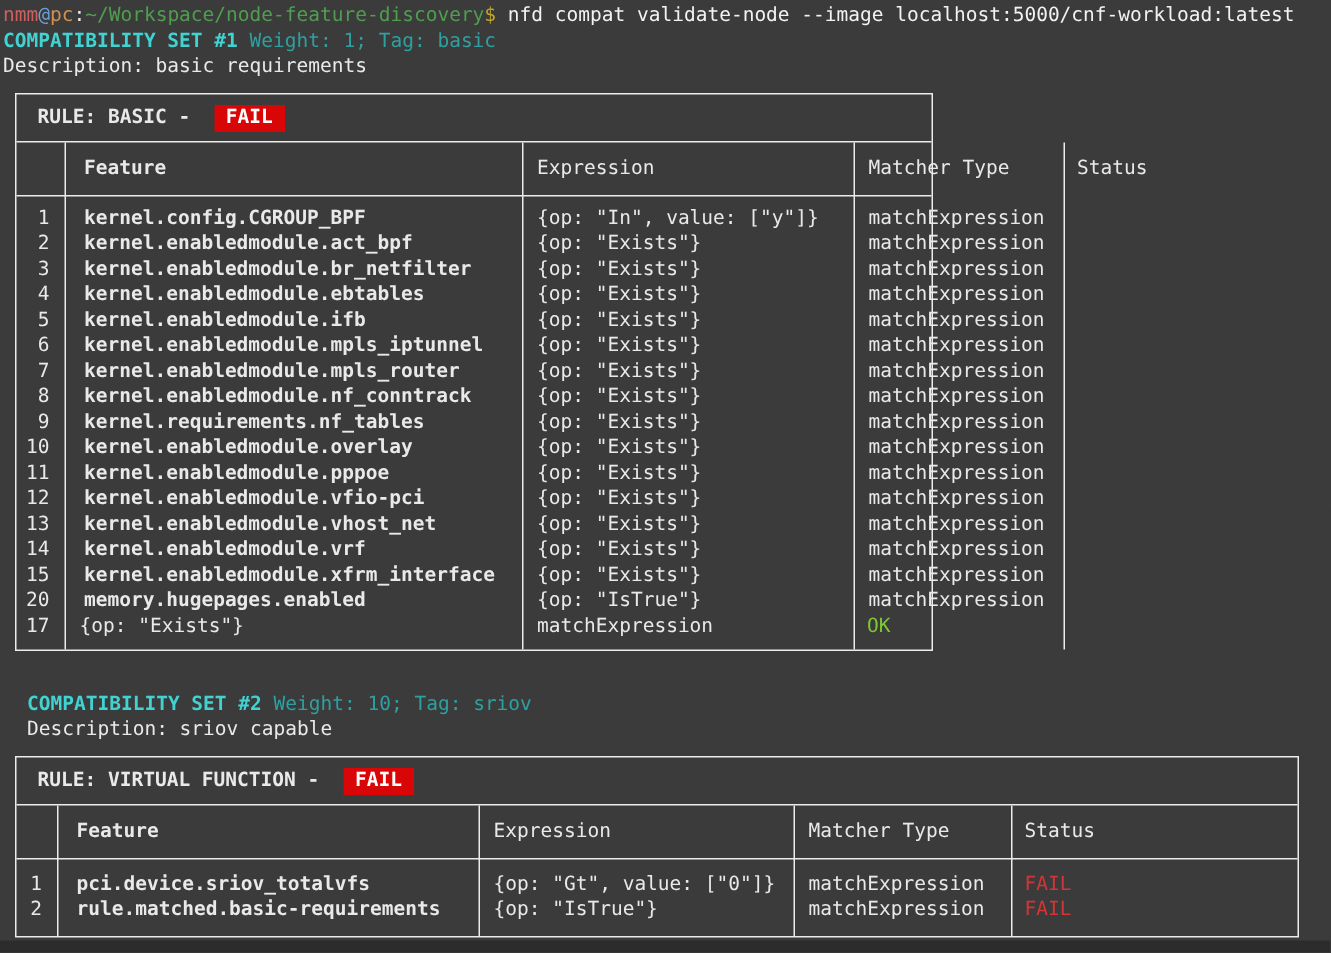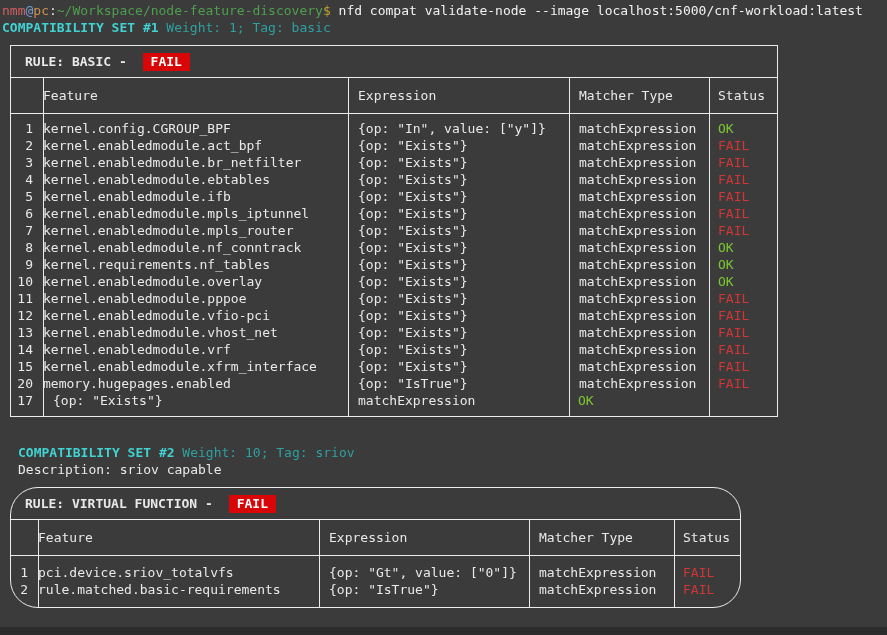--- a/index.html
+++ b/index.html
@@ -24,61 +24,62 @@
   .set-meta{color:var(--accent_teal);}
   .desc{color:var(--text);}
   .gap9{height:9px;}
 
   .ctable{
     margin-left:10px;
     border:1px solid var(--border);
     background:var(--bg);
     box-sizing:border-box;
   }
-  .t1{width:768px;}
-  .t2{width:731px;border-radius:28px;}
+  .t1{width:612px;}
+  .t2{width:856px;}
   .rule-row{
     height:31px;display:flex;align-items:center;
     padding-left:14px;font-weight:bold;
     border-bottom:1px solid var(--border);
     white-space:pre;
   }
   .badge{
     display:inline-block;background:var(--badge_bg);color:#fff;
     font-weight:bold;padding:0 8px;margin-left:8px;line-height:18px;
   }
   .tgrid{position:relative;}
   .hrow{display:grid;border-bottom:1px solid var(--border);}
   .t1 .hrow,.t1 .trow{grid-template-columns:32px 305px 221px 140px 1fr;}
   .t2 .hrow,.t2 .trow{grid-template-columns:27px 281px 210px 145px 1fr;}
   .hcell{height:35px;display:flex;align-items:center;}
   .tbody{padding:6px 0 7px 0;}
   .t2 .tbody{padding:8px 0 9px 0;}
   .trow{display:grid;height:17px;}
   .cell{white-space:pre;overflow:hidden;}
   .c0{text-align:right;padding-right:10px;}
-  .c1{}
+  .c1{padding-left:13px;font-weight:bold;}
   .c2{padding-left:10px;}
   .c3{padding-left:10px;}
   .c4{padding-left:9px;}
   .hcell.c0{padding-right:0;}
   .ok{color:var(--ok);}
   .fail{color:var(--fail);}
   .vline{position:absolute;top:0;bottom:0;width:1px;background:var(--border);}
   .t1 .v1{left:32px;} .t1 .v2{left:337px;} .t1 .v3{left:558px;} .t1 .v4{left:698px;}
   .t2 .v1{left:27px;} .t2 .v2{left:308px;} .t2 .v3{left:518px;} .t2 .v4{left:663px;}
   .bottom-edge{position:absolute;left:0;right:0;bottom:0;height:8px;background:#2c2c2c;}
 </style>
 </head>
 <body>
 
 <div class="term">
   <div class="line"><span class="u">nmm</span><span class="at">@</span><span class="h">pc</span><span class="colon">:</span><span class="path">~/Workspace/node-feature-discovery</span><span class="dollar">$</span><span class="cmd"> nfd compat validate-node --image localhost:5000/cnf-workload:latest</span></div>
 
   <div class="line"><span class="set-title">COMPATIBILITY SET #1</span><span class="set-meta"> Weight: 1; Tag: basic</span></div>
+  <div class="line desc">Description: basic requirements</div>
 </div>
 
 <div class="gap9"></div>
 
 <div class="ctable t1">
   <div class="rule-row"><span>RULE: BASIC - </span><span class="badge">FAIL</span></div>
   <div class="tgrid">
     <div class="vline v1"></div>
     <div class="vline v2"></div>
     <div class="vline v3"></div>

